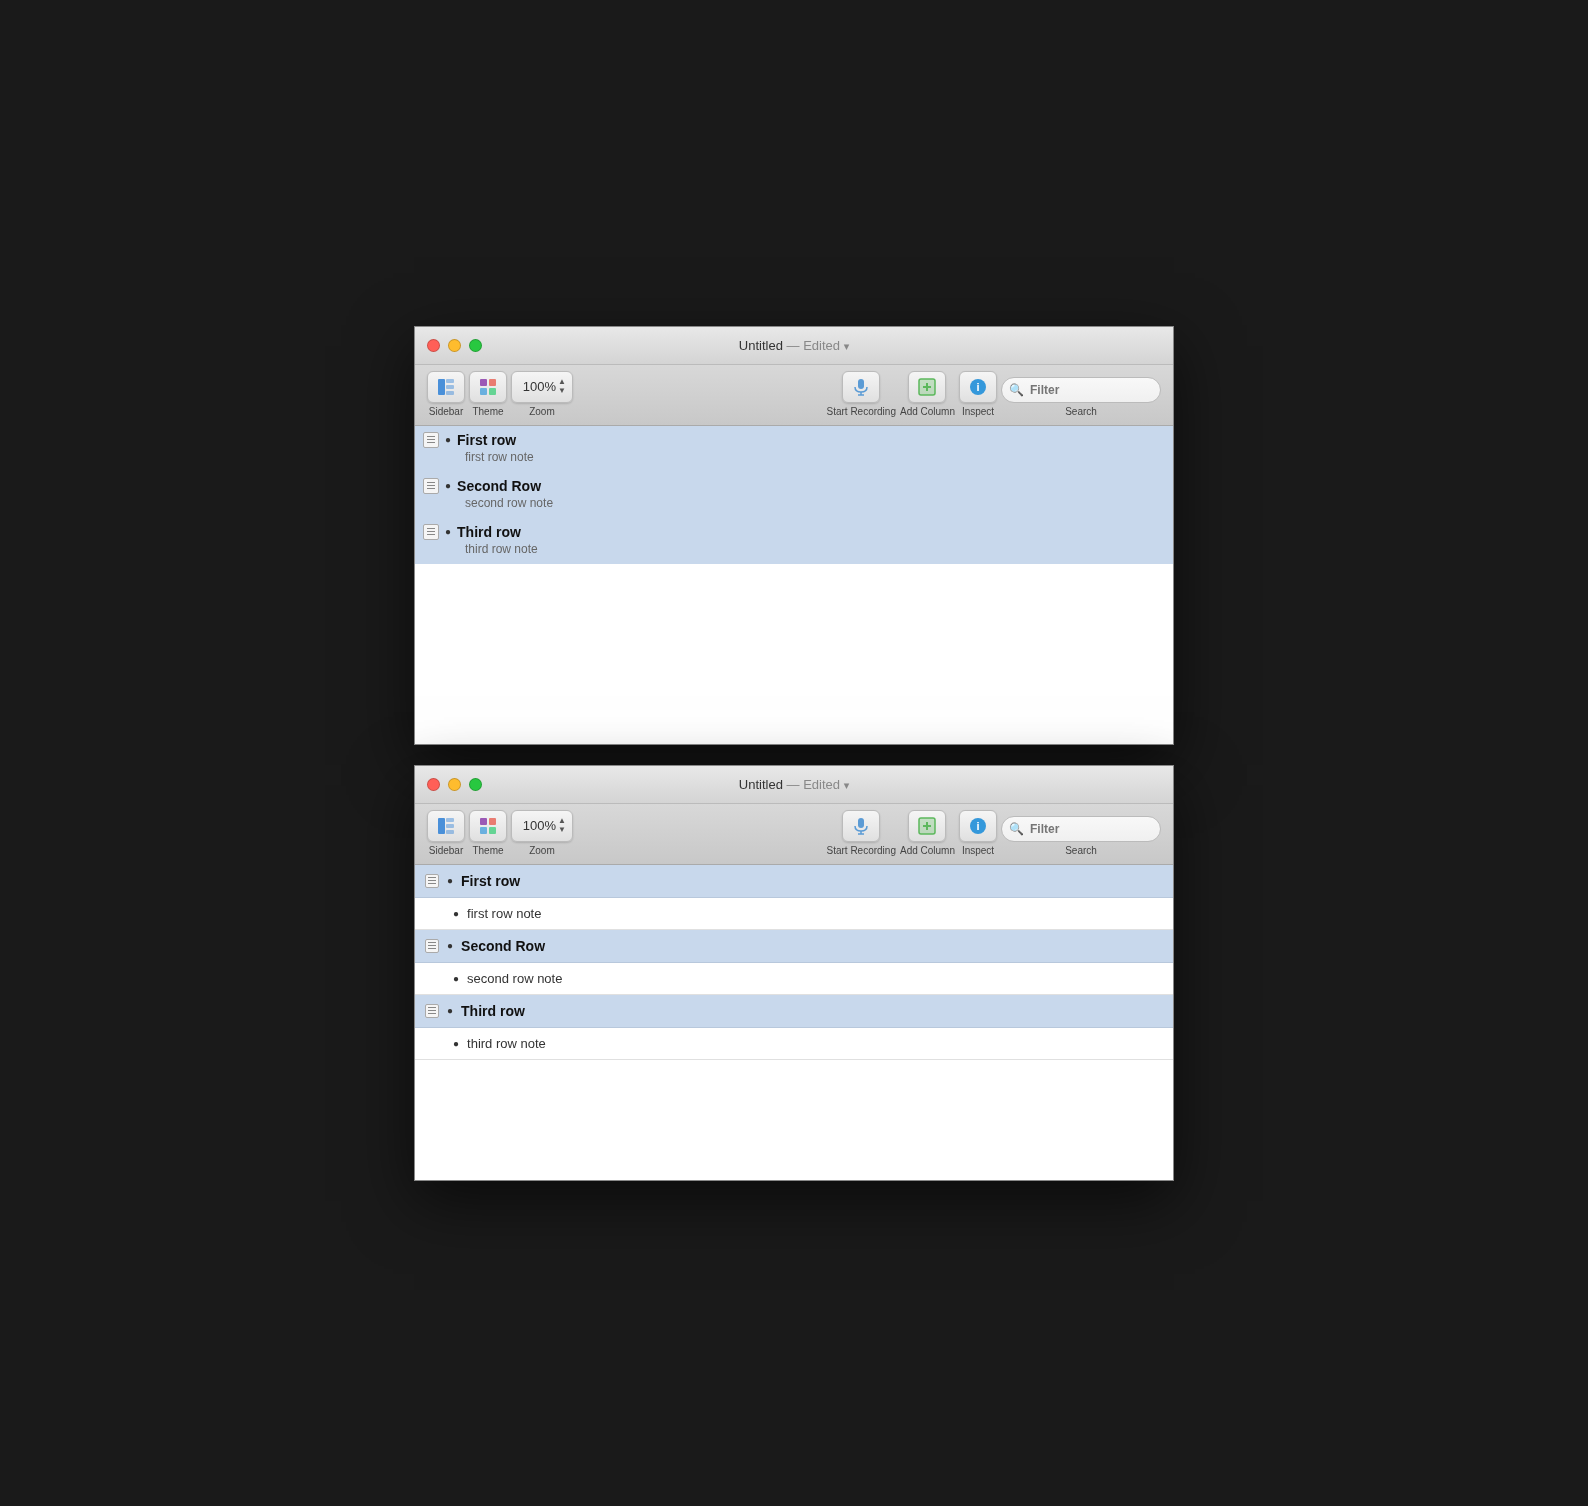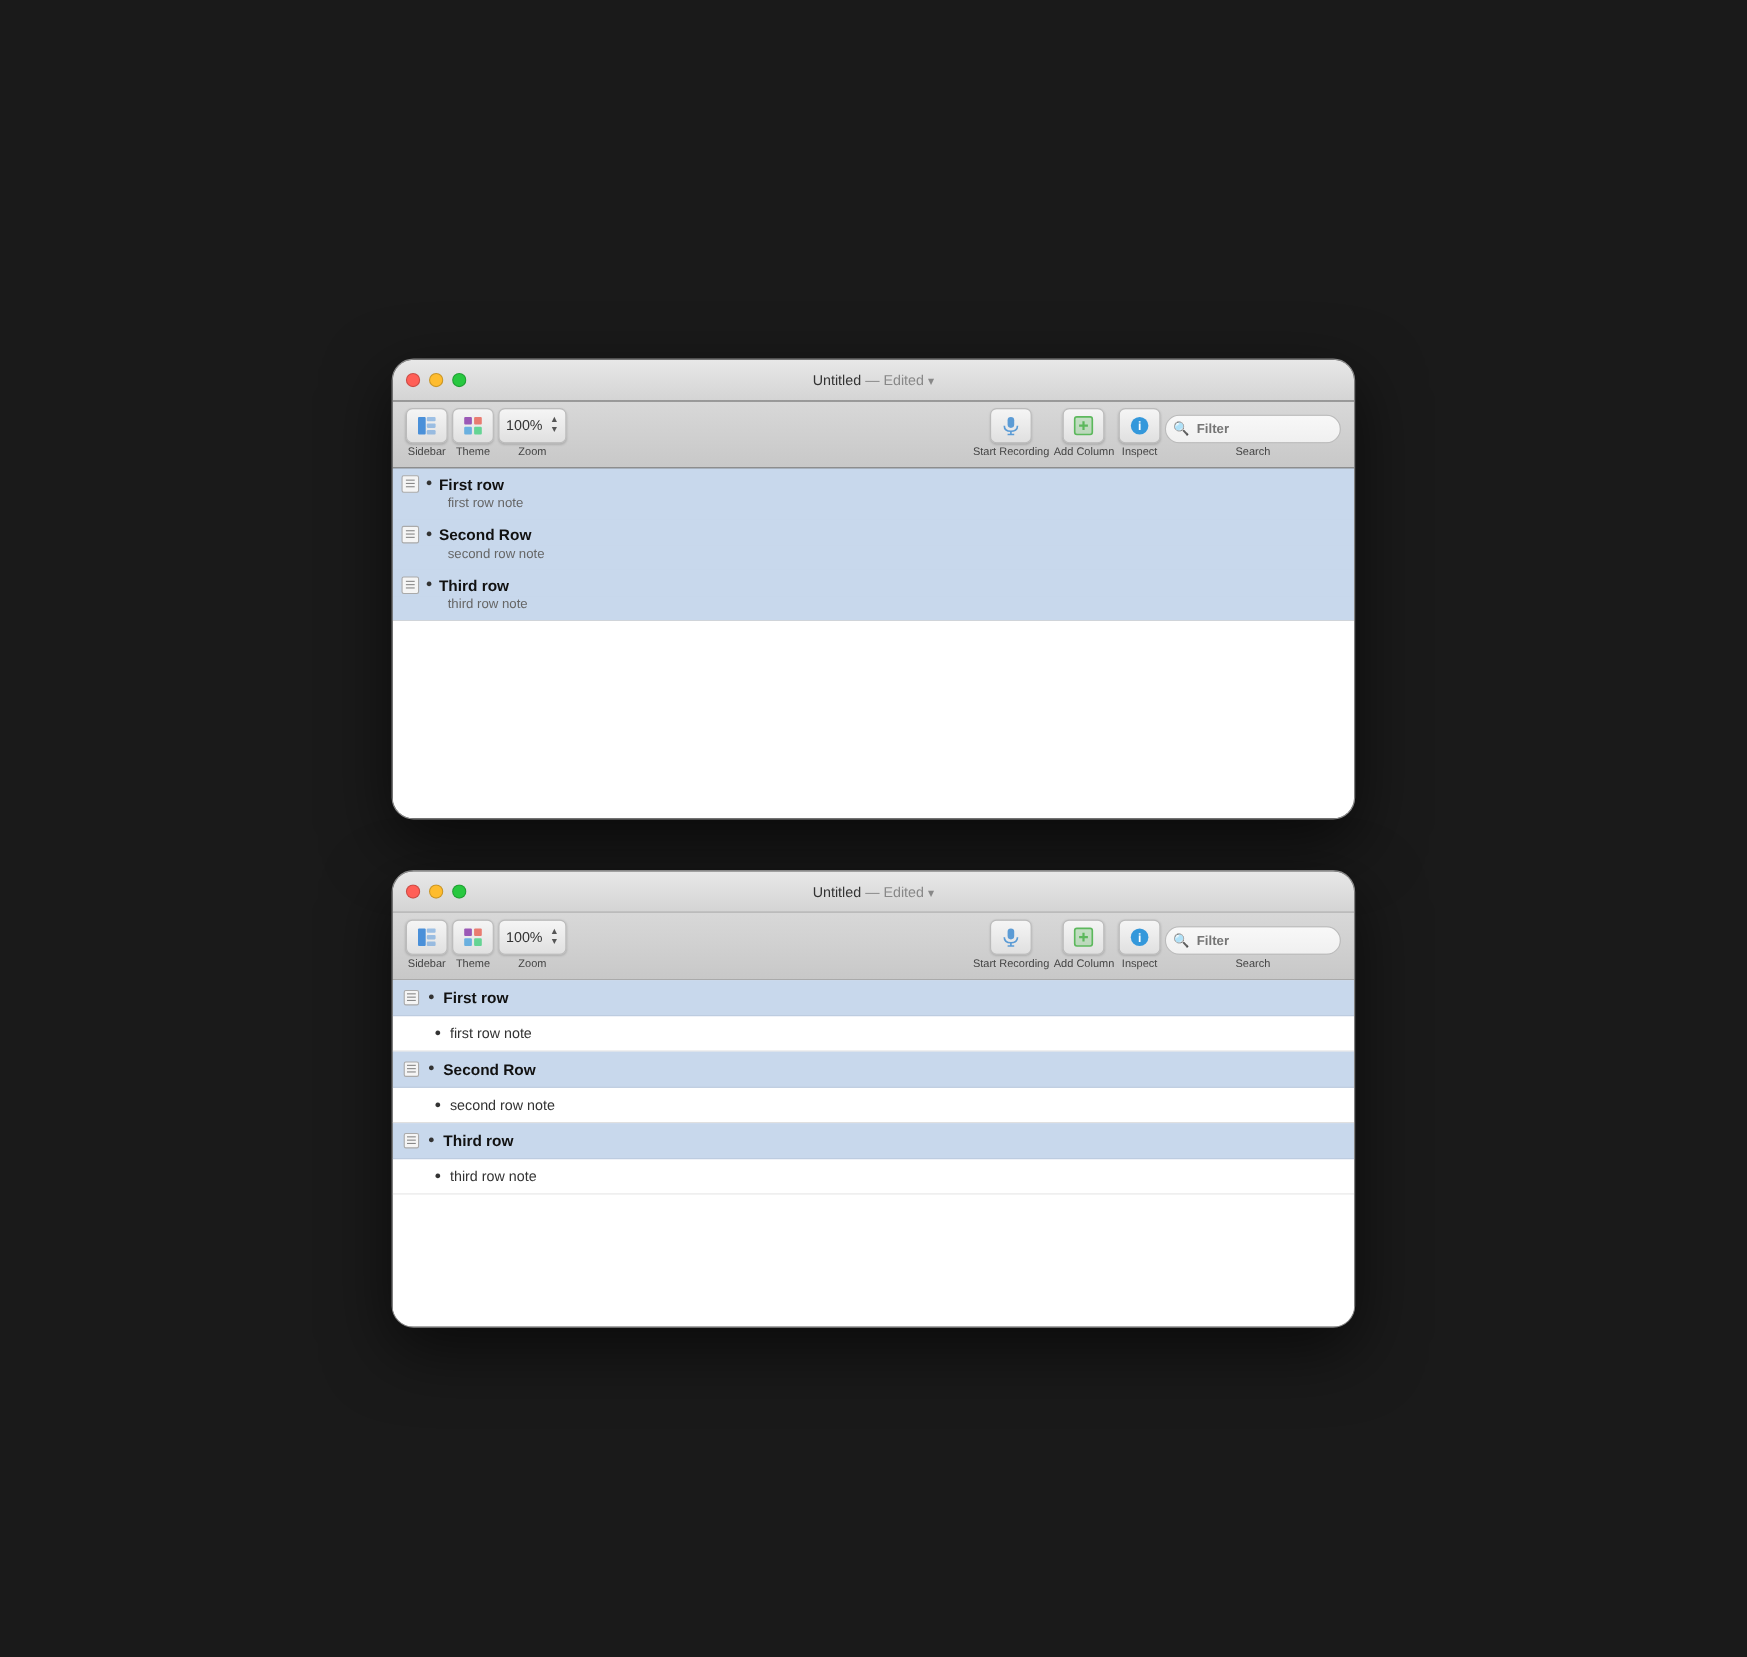--- a/index.html
+++ b/index.html
@@ -9,26 +9,25 @@
       flex-direction: column;
       align-items: center;
       justify-content: center;
       min-height: 100vh;
       padding: 40px 20px;
       font-family: -apple-system, BlinkMacSystemFont, 'Helvetica Neue', Arial, sans-serif;
       gap: 20px;
     }
 
     .window {
-      width: 876px;
-      border-radius: 20px;
+      width: 760px;
+      border-radius: 0;
       overflow: hidden;
       box-shadow: 0 20px 60px rgba(0,0,0,0.6);
       border: 1px solid #888;
-      margin-top: 26px;
     }
 
     
     .titlebar {
       background: linear-gradient(to bottom, #e8e8e8, #d4d4d4);
       height: 38px;
       display: flex;
       align-items: center;
       justify-content: center;
       position: relative;
@@ -122,21 +121,21 @@
       height: 32px;
       padding: 0 6px;
       gap: 2px;
       box-shadow: 0 1px 2px rgba(0,0,0,0.15);
     }
 
     .zoom-value {
       font-size: 13px;
       color: #333;
       min-width: 38px;
-      text-align: left;
+      text-align: right;
     }
 
     .zoom-arrows {
       display: flex;
       flex-direction: column;
       gap: 1px;
     }
 
     .zoom-arrow {
       font-size: 8px;

